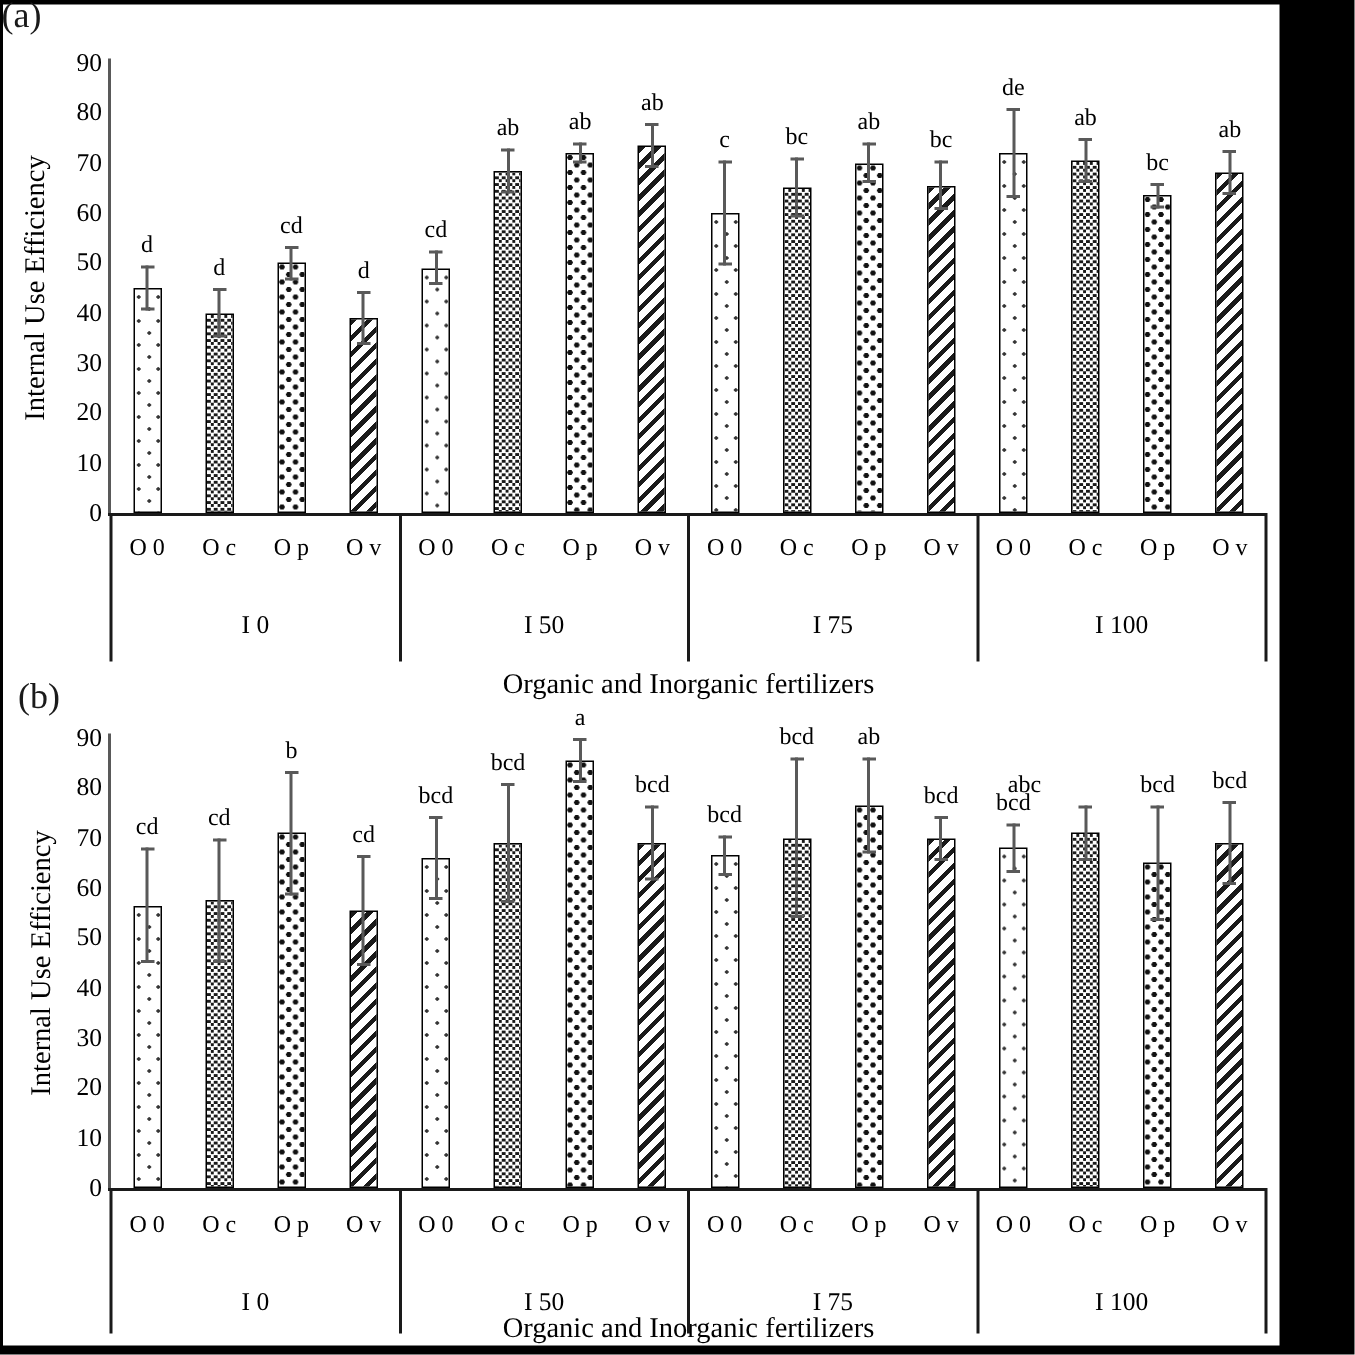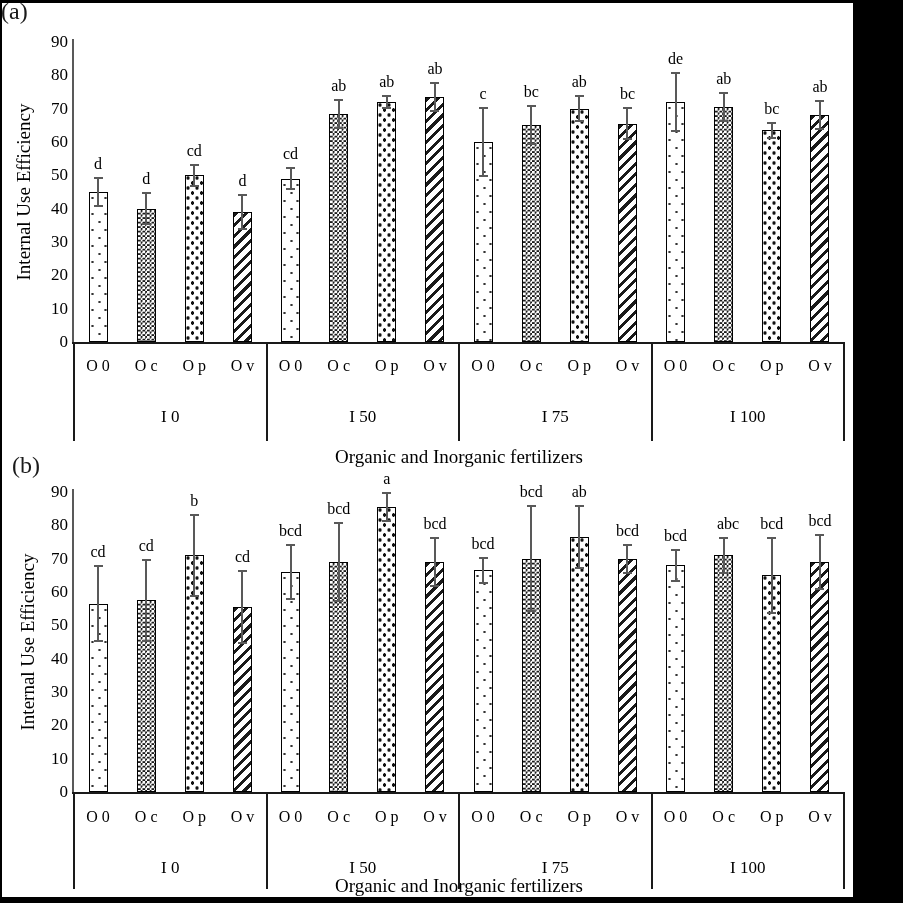--- a/index.html
+++ b/index.html
@@ -273,21 +273,21 @@
     <div class="bar p-o0" style="left: 666.062px; top: 565.333px; width: 19px; height: 226.667px;"></div>
     <div class="errline" style="left: 674.562px; top: 548.667px; height: 33.3333px;"></div>
     <div class="errcap" style="left: 671.062px; top: 548.667px;"></div>
     <div class="errcap" style="left: 671.062px; top: 580px;"></div>
     <div class="sig" style="left: 675.562px; top: 526.667px;">bcd</div>
     <div class="catlab" style="left: 675.562px; top: 808px;">O 0</div>
     <div class="bar p-oc" style="left: 714.188px; top: 555.333px; width: 19px; height: 236.667px;"></div>
     <div class="errline" style="left: 722.688px; top: 537px; height: 36.6667px;"></div>
     <div class="errcap" style="left: 719.188px; top: 537px;"></div>
     <div class="errcap" style="left: 719.188px; top: 571.667px;"></div>
-    <div class="sig" style="left: 728px; top: 515px;">abc</div>
+    <div class="sig" style="left: 683px; top: 515px;">abc</div>
     <div class="catlab" style="left: 723.688px; top: 808px;">O c</div>
     <div class="bar p-op" style="left: 762.312px; top: 575.333px; width: 19px; height: 216.667px;"></div>
     <div class="errline" style="left: 770.812px; top: 537px; height: 76.6667px;"></div>
     <div class="errcap" style="left: 767.312px; top: 537px;"></div>
     <div class="errcap" style="left: 767.312px; top: 611.667px;"></div>
     <div class="sig" style="left: 771.812px; top: 515px;">bcd</div>
     <div class="catlab" style="left: 771.812px; top: 808px;">O p</div>
     <div class="bar p-ov" style="left: 810.438px; top: 562px; width: 19px; height: 230px;"></div>
     <div class="errline" style="left: 818.938px; top: 533.667px; height: 56.6667px;"></div>
     <div class="errcap" style="left: 815.438px; top: 533.667px;"></div>

